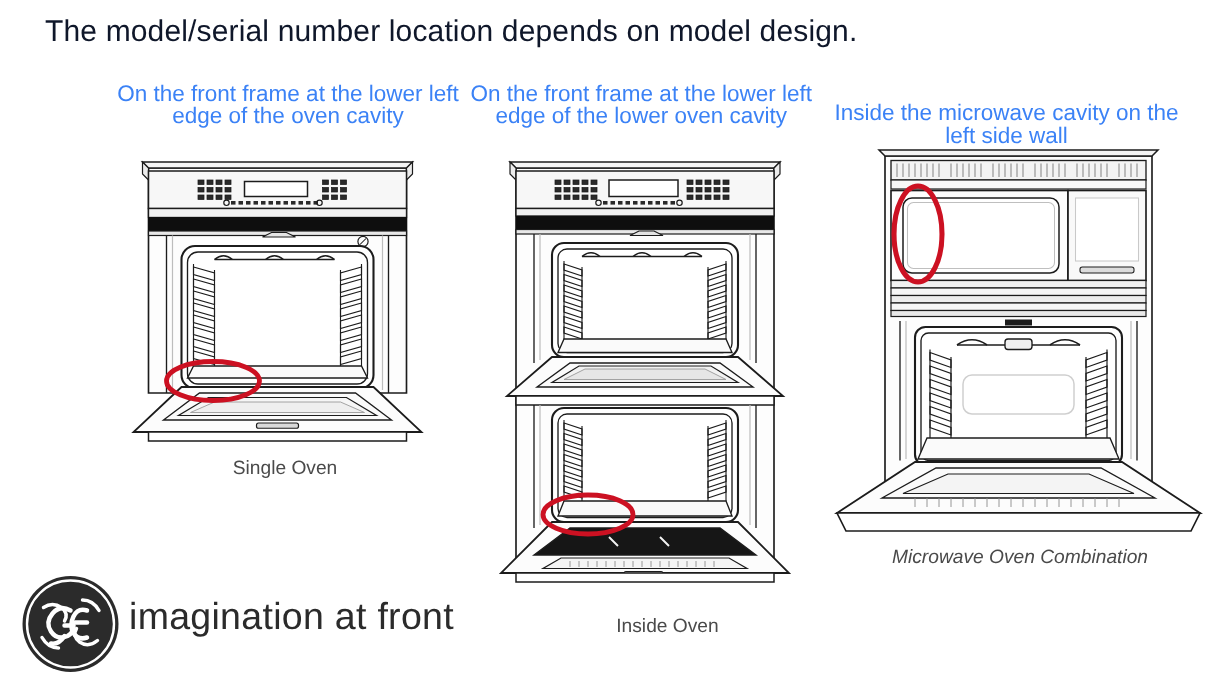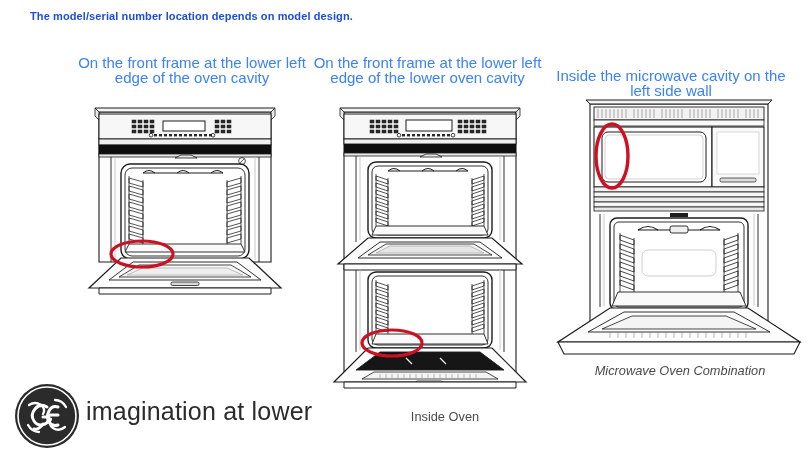--- a/index.html
+++ b/index.html
@@ -20,23 +20,23 @@
   .page {
     position: absolute;
     inset: 0;
   }
 
   
   .title {
     position: absolute;
     left: 30px;
     top: 10px;
-    font-size: 11px;
-    font-weight: 700;
-    color: #1d4ed8;
+    font-size: 20px;
+    font-weight: 400;
+    color: #0f172a;
     letter-spacing: 0.1px;
     white-space: nowrap;
   }
 
   
   .caption {
     position: absolute;
     text-align: center;
     font-size: 15px;
     line-height: 15px;
@@ -514,20 +514,21 @@
           <line x1="180" y1="240" x2="180" y2="246"></line>
         <line x1="188" y1="240" x2="188" y2="246"></line>
           <line x1="196" y1="240" x2="196" y2="246"></line>
       </g>
       <path d="M8,250 L250,250 L244,262 L14,262 Z" fill="#ffffff" stroke="#1c1c1c" stroke-width="1.1"></path>
 
       <ellipse cx="62" cy="64" rx="16" ry="32" fill="none" stroke="#cc1122" stroke-width="3.4"></ellipse>
     </svg>
   </div>
 
+  <div class="unit-label label-single">Single Oven</div>
   <div class="unit-label label-double">Inside Oven</div>
   <div class="unit-label label-combo">Microwave Oven Combination</div>
 
   <div class="logo-block">
     <svg class="ge-mark" viewBox="0 0 66 66">
       <circle cx="33" cy="33" r="32" fill="#2b2b2b"></circle>
       <circle cx="33" cy="33" r="29" fill="none" stroke="#ffffff" stroke-width="1.6"></circle>
       <g fill="none" stroke="#ffffff" stroke-width="2.3" stroke-linecap="round">
 
         <path d="M15,22 q6,-4 12,0 q5,4 2,9"></path>
@@ -536,16 +537,16 @@
         <path d="M52,24 q-4,-7 -11,-7"></path>
       </g>
 
       <g fill="none" stroke="#ffffff" stroke-width="3" stroke-linecap="round" stroke-linejoin="round">
         <path d="M33,24 q-7,-4 -12,2 q-5,6 -1,12 q4,6 11,3 q4,-2 4,-7 l-6,0"></path>
         <path d="M29,41 q-4,6 -9,5"></path>
         <path d="M44,24 q-6,-2 -9,4 q-3,6 0,11 q3,5 9,3"></path>
         <path d="M36,32 l8,0"></path>
       </g>
     </svg>
-    <div class="ge-tagline">imagination at lower</div>
+    <div class="ge-tagline">imagination at front</div>
   </div>
 
 </div>
 
 </body></html>

